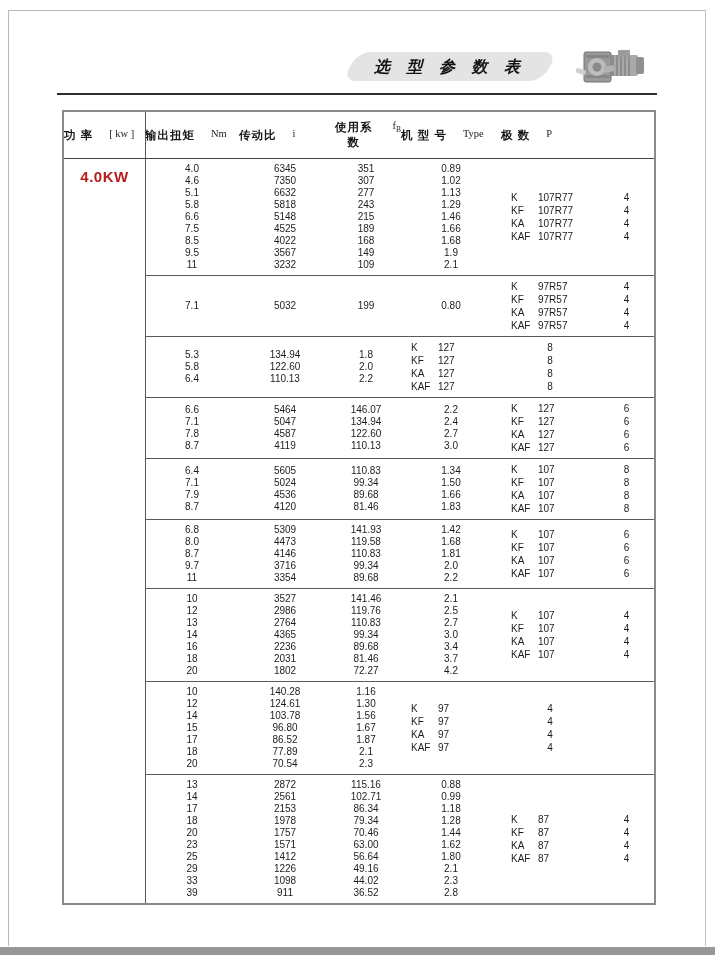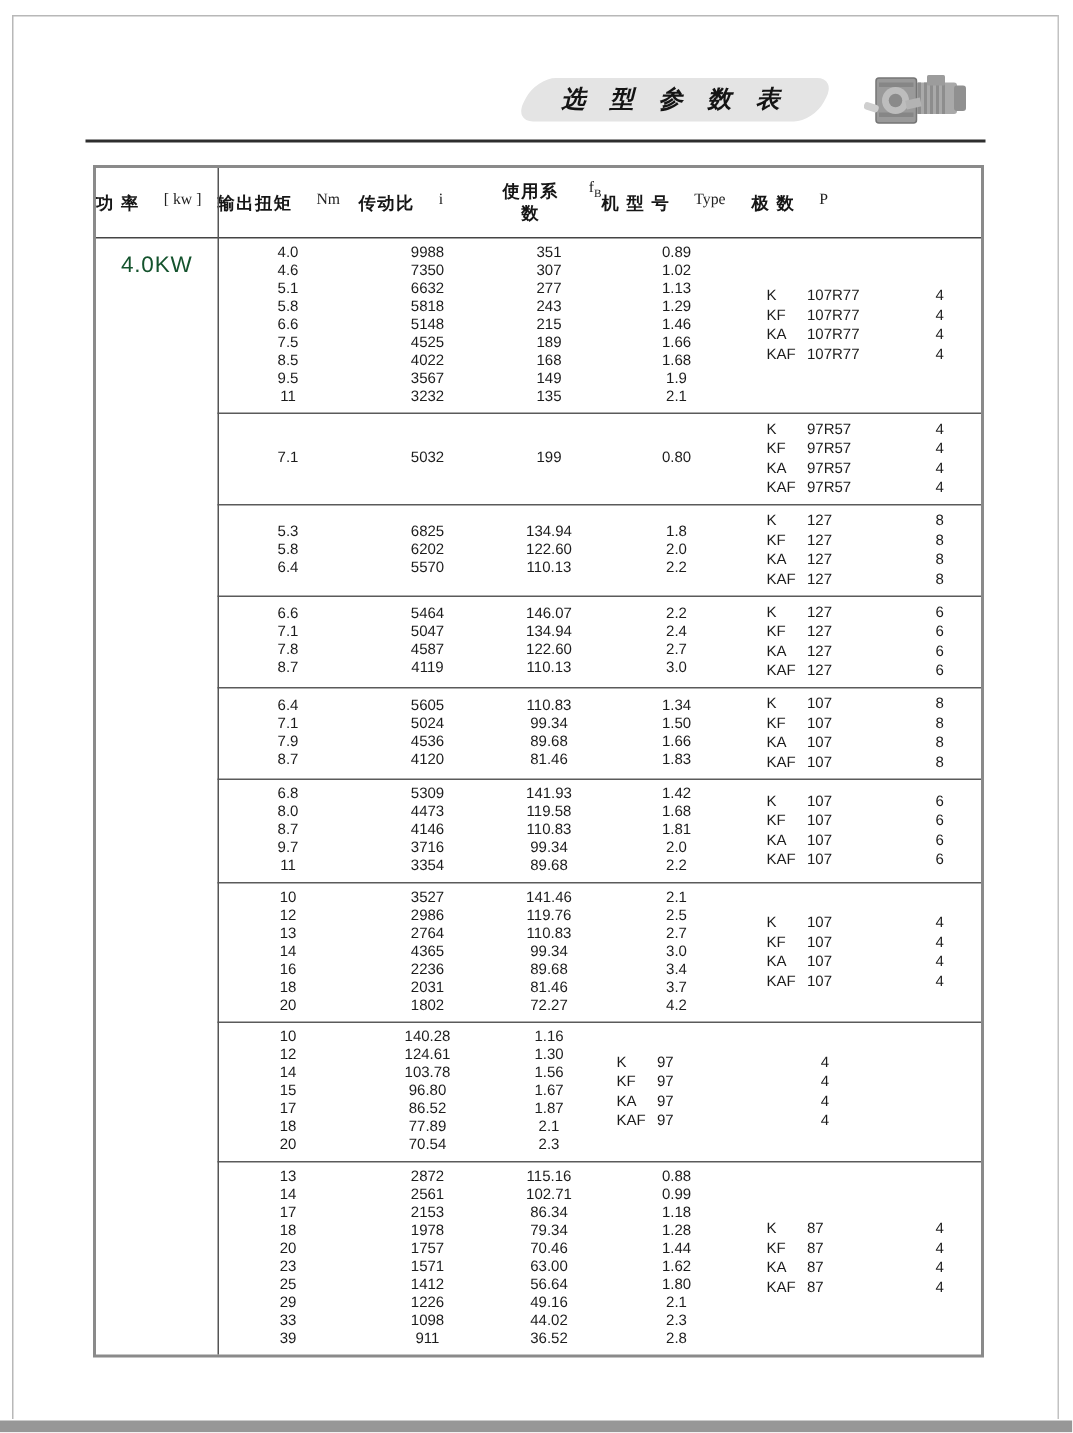--- a/index.html
+++ b/index.html
@@ -33,21 +33,21 @@
   .thead { flex:none; height:47px; display:grid;
            grid-template-columns:81px 94px 92px 70px 100px 98px 1fr;
            border-bottom:1px solid #444; align-items:center; }
   .th { text-align:center; display:flex; gap:16px; }
   .h1 { font-size:11.5px; font-weight:bold; letter-spacing:1px; color:#161616; }
   .h2 { font-size:10.5px; color:#222;font-family:Liberation Serif, serif; }
   .h2 sub { font-size:7.5px; }
 
   .tbody { flex:1; display:flex; min-height:0; }
   .power-col { flex:none; width:81px; text-align:center; }
-  .power-value { margin-top:9px; font-size:15px; font-weight:normal; letter-spacing:0.5px; color:#14532d; }
+  .power-value { margin-top:9px; font-size:15px; font-weight:bold; letter-spacing:0.5px; color:#b91c1c; }
   .groups-col { flex:1; display:flex; flex-direction:column; min-width:0; }
 
   .group { display:grid; grid-template-columns:94px 92px 70px 100px 98px 1fr;
            align-items:center; padding:4px 0; }
   .group + .group { border-top:1px solid #5a5a5a; }
   .cell { align-self:center; }
   .cell .val { font-size:10px; line-height:12px; text-align:center; color:#1c1c1c; }
   .typec { padding-left:10px; }
   .typec .trow { font-size:10px; line-height:13px; display:flex; color:#1c1c1c; }
   .tpre { display:inline-block; width:27px; }
@@ -128,40 +128,40 @@
               <div class="val">4.6</div>
               <div class="val">5.1</div>
               <div class="val">5.8</div>
               <div class="val">6.6</div>
               <div class="val">7.5</div>
               <div class="val">8.5</div>
               <div class="val">9.5</div>
               <div class="val">11</div>
             </div>
             <div class="cell torque">
-              <div class="val">9988</div>
+              <div class="val">6345</div>
               <div class="val">7350</div>
               <div class="val">6632</div>
               <div class="val">5818</div>
               <div class="val">5148</div>
               <div class="val">4525</div>
               <div class="val">4022</div>
               <div class="val">3567</div>
               <div class="val">3232</div>
             </div>
             <div class="cell ratio">
               <div class="val">351</div>
               <div class="val">307</div>
               <div class="val">277</div>
               <div class="val">243</div>
               <div class="val">215</div>
               <div class="val">189</div>
               <div class="val">168</div>
               <div class="val">149</div>
-              <div class="val">135</div>
+              <div class="val">109</div>
             </div>
             <div class="cell fb">
               <div class="val">0.89</div>
               <div class="val">1.02</div>
               <div class="val">1.13</div>
               <div class="val">1.29</div>
               <div class="val">1.46</div>
               <div class="val">1.66</div>
               <div class="val">1.68</div>
               <div class="val">1.9</div>
@@ -228,25 +228,20 @@
               <div class="val">4</div>
               <div class="val">4</div>
               <div class="val">4</div>
             </div>
           </div>
           <div class="group">
             <div class="cell rpm">
               <div class="val">5.3</div>
               <div class="val">5.8</div>
               <div class="val">6.4</div>
-            </div>
-            <div class="cell torque">
-              <div class="val">6825</div>
-              <div class="val">6202</div>
-              <div class="val">5570</div>
             </div>
             <div class="cell ratio">
               <div class="val">134.94</div>
               <div class="val">122.60</div>
               <div class="val">110.13</div>
             </div>
             <div class="cell fb">
               <div class="val">1.8</div>
               <div class="val">2.0</div>
               <div class="val">2.2</div>

